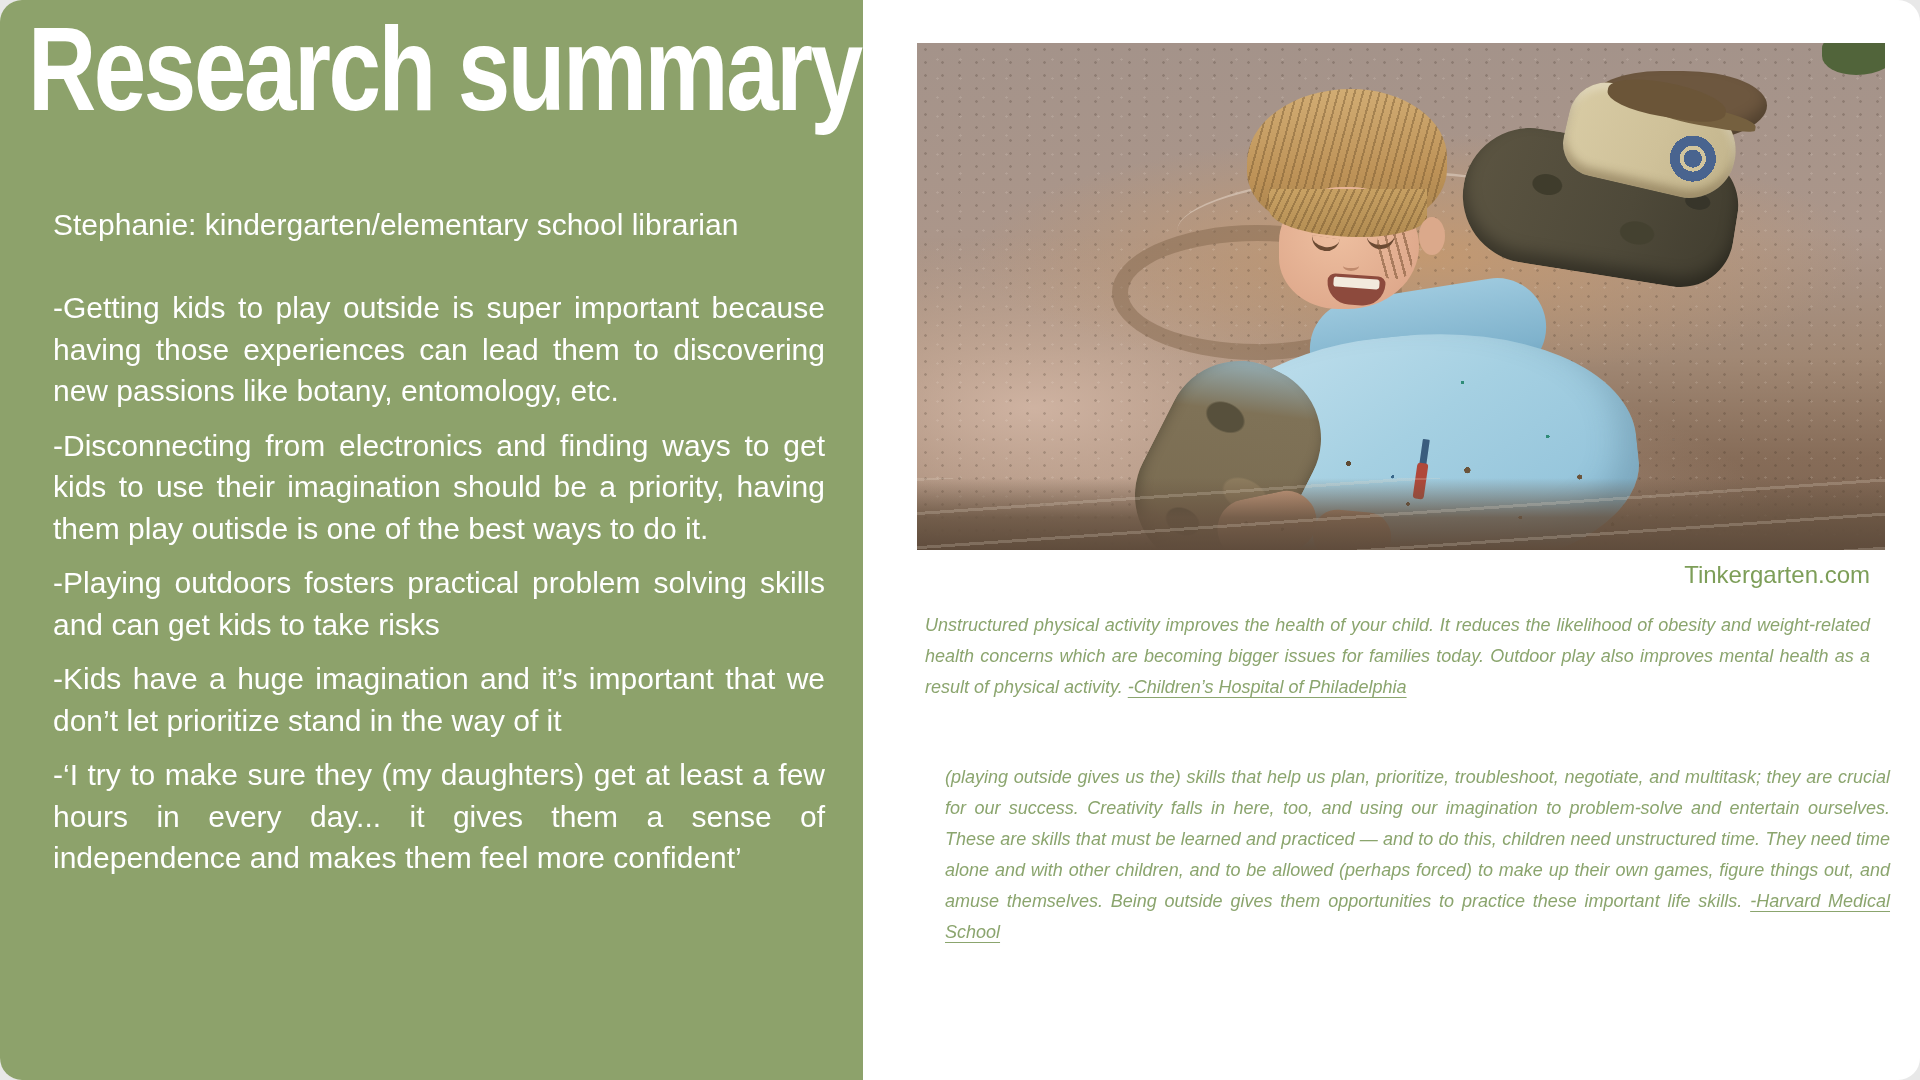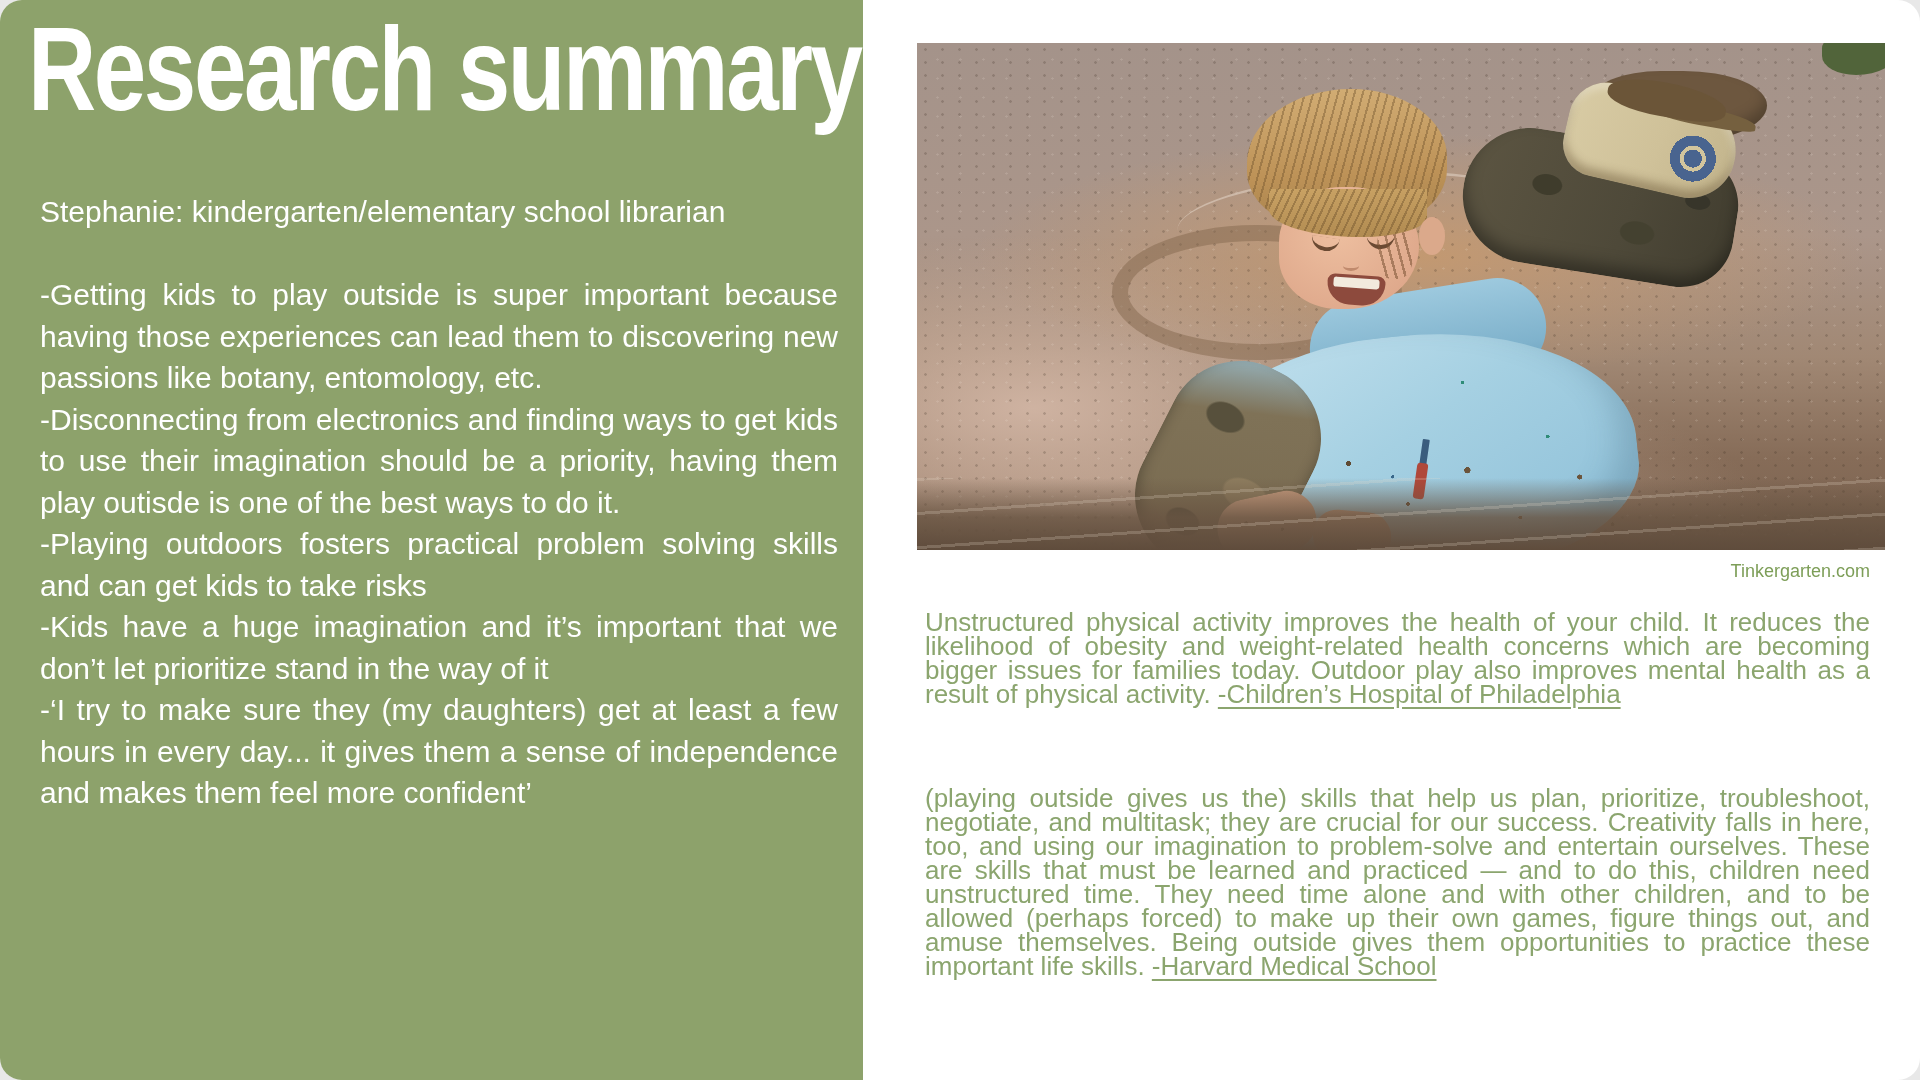--- a/index.html
+++ b/index.html
@@ -20,21 +20,21 @@
   .green-panel{position:absolute;left:0;top:0;width:863px;height:1080px;background:var(--panel-green);}
   .slide-title{
     position:absolute;left:28px;top:8px;color:var(--left-text);
     font-size:118px;font-weight:bold;line-height:1.05;letter-spacing:-3px;
     transform:scaleX(.8);transform-origin:left top;white-space:nowrap;
   }
   .left-text{
     position:absolute;left:40px;top:191px;width:798px;
     color:var(--left-text);font-size:30px;line-height:41.5px;text-align:justify;
   }
-  .left-text p{margin:0;}
+  .left-text p{margin:13px;}
   .left-text p.hdr{margin-bottom:41.5px;text-align:left;}
   .left-text p.hdr+p.hdr,
   .left-text p.gap-above{margin-top:41.5px;}
   
   .photo{
     position:absolute;left:917px;top:43px;width:968px;height:507px;overflow:hidden;
     background:
       radial-gradient(46% 24% at 52% 42%, rgba(196,153,112,.95) 0%, rgba(196,153,112,0) 100%),
       radial-gradient(42% 34% at 12% 72%, rgba(209,181,164,.95) 0%, rgba(209,181,164,0) 100%),
       radial-gradient(60% 42% at 30% 100%, rgba(198,169,148,.9) 0%, rgba(198,169,148,0) 100%),
@@ -131,28 +131,28 @@
       radial-gradient(3px 3px at 64% 70%, #5f4a33 60%, transparent 66%),
       radial-gradient(4px 4px at 82% 40%, #6b543b 60%, transparent 66%),
       radial-gradient(3px 3px at 92% 75%, #5f4a33 60%, transparent 66%);}
   .fg-mud{left:0;bottom:0;width:100%;height:72px;
     background:
       repeating-linear-gradient(176deg, rgba(232,220,204,.22) 0 3px, rgba(0,0,0,0) 3px 34px),
       linear-gradient(180deg, rgba(116,96,78,0) 0%, rgba(104,84,66,.85) 55%, #5f4c3c 100%);}
   
   .photo-caption{
     position:absolute;left:925px;top:561px;width:945px;
-    text-align:right;font-size:18px;color:var(--caption-green);
+    text-align:right;font-size:24px;color:var(--caption-green);
   }
   .right-para{
     position:absolute;left:925px;width:945px;
-    font-size:26px;line-height:24px;text-align:justify;color:var(--right-text);
+    font-size:18px;line-height:31px;text-align:justify;color:var(--right-text);font-style:italic;
   }
   .rp1{top:610px;}
-  .rp2{top:786px;}
+  .rp2{top:762px;margin-left:20px;}
   .src-link{color:var(--right-text);text-decoration:underline;text-underline-offset:4px;cursor:pointer;}
 </style>
 </head>
 <body>
 
 <div class="slide">
 
   <div class="green-panel"></div>
 
   <h1 class="slide-title">Research summary</h1>

